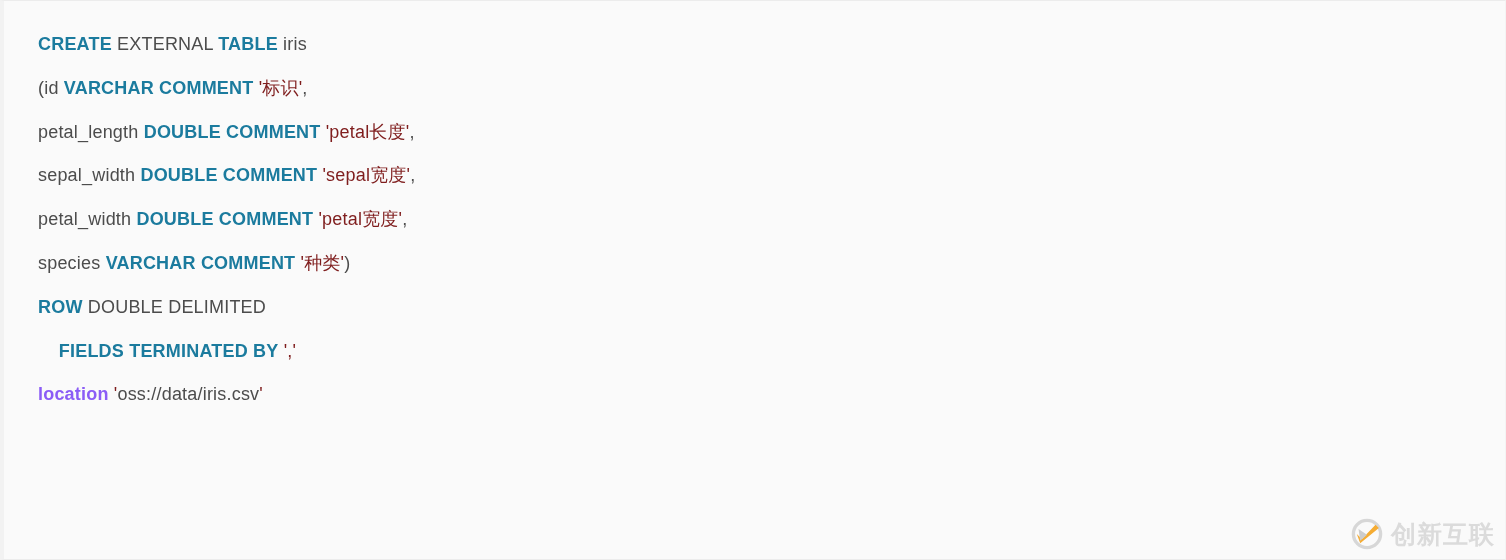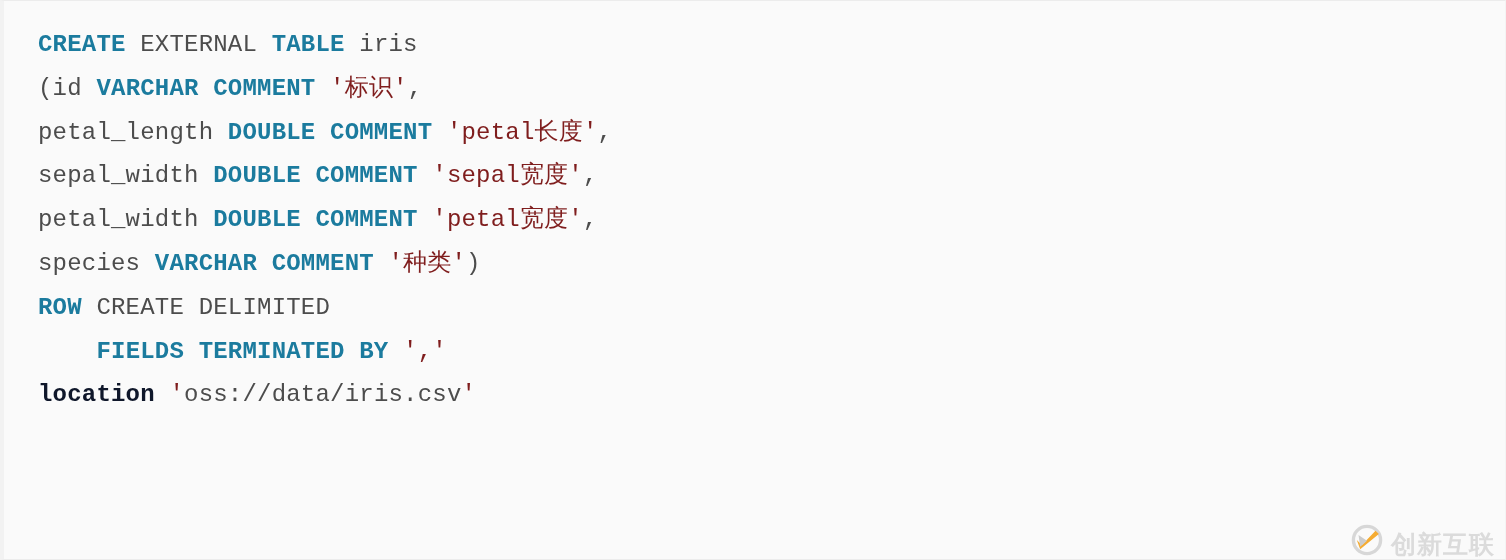--- a/index.html
+++ b/index.html
@@ -22,42 +22,42 @@
     box-sizing: border-box;
     background: #fafafa;
     border-top: 1px solid #ececec;
     border-left: 4px solid #f2f2f2;
     border-right: 1px solid #f4f4f4;
     border-bottom: 1px solid #ececec;
     padding: 22px 0 0 34px;
   }
 
   .code-line {
-    font-family: Liberation Mono, monospace;
-    font-size: 24px;
+    font-family: Liberation Sans, sans-serif;
+    font-size: 18px;
     line-height: 43.8px;
     letter-spacing: 0.2px;
     white-space: pre;
     color: #4a4a4a;
     height: 43.8px;
   }
 
   .tok { white-space: pre; }
   .tok-kw      { color: #1b7b9e; font-weight: bold; }
   .tok-plain   { color: #4c4c4c; }
   .tok-str     { color: #7f1d1d; }
-  .tok-builtin { color: #0f172a; font-weight: bold; text-align: center; }
+  .tok-builtin { color: #8b5cf6; font-weight: bold; text-align: center; }
 
   
   #watermark {
     position: absolute;
     right: 10px;
-    bottom: 2px;
+    bottom: 8px;
     display: flex;
-    align-items: flex-end;
+    align-items: center;
     gap: 7px;
     opacity: 0.92;
     pointer-events: none;
     user-select: none;
   }
   #watermark .wm-logo {
     width: 34px;
     height: 34px;
     flex: 0 0 34px;
   }
@@ -74,21 +74,21 @@
 <body>
 
 <div id="code-block">
   <div id="code-lines">
       <div class="code-line"><span class="tok tok-kw">CREATE</span><span class="tok tok-plain"> EXTERNAL </span><span class="tok tok-kw">TABLE</span><span class="tok tok-plain"> iris</span></div>
       <div class="code-line"><span class="tok tok-plain">(id </span><span class="tok tok-kw">VARCHAR COMMENT</span><span class="tok tok-plain"> </span><span class="tok tok-str">'标识'</span><span class="tok tok-plain">,</span></div>
       <div class="code-line"><span class="tok tok-plain">petal_length </span><span class="tok tok-kw">DOUBLE COMMENT</span><span class="tok tok-plain"> </span><span class="tok tok-str">'petal长度'</span><span class="tok tok-plain">,</span></div>
       <div class="code-line"><span class="tok tok-plain">sepal_width </span><span class="tok tok-kw">DOUBLE COMMENT</span><span class="tok tok-plain"> </span><span class="tok tok-str">'sepal宽度'</span><span class="tok tok-plain">,</span></div>
       <div class="code-line"><span class="tok tok-plain">petal_width </span><span class="tok tok-kw">DOUBLE COMMENT</span><span class="tok tok-plain"> </span><span class="tok tok-str">'petal宽度'</span><span class="tok tok-plain">,</span></div>
       <div class="code-line"><span class="tok tok-plain">species </span><span class="tok tok-kw">VARCHAR COMMENT</span><span class="tok tok-plain"> </span><span class="tok tok-str">'种类'</span><span class="tok tok-plain">)</span></div>
-      <div class="code-line"><span class="tok tok-kw">ROW</span><span class="tok tok-plain"> CREATE DELIMITED</span></div>
+      <div class="code-line"><span class="tok tok-kw">ROW</span><span class="tok tok-plain"> DOUBLE DELIMITED</span></div>
       <div class="code-line"><span class="tok">    </span><span class="tok tok-kw">FIELDS TERMINATED BY</span><span class="tok tok-plain"> </span><span class="tok tok-str">','</span></div>
       <div class="code-line"><span class="tok tok-builtin">location</span><span class="tok tok-plain"> </span><span class="tok tok-str">'</span><span class="tok tok-plain">oss://data/iris.csv</span><span class="tok tok-str">'</span></div>
     </div>
 
   <div id="watermark">
     <span class="wm-logo">
       <svg viewBox="0 0 40 40" width="34" height="34" xmlns="http://www.w3.org/2000/svg">
         <circle cx="20" cy="20" r="16" fill="none" stroke="#d5d5d5" stroke-width="4"></circle>
         <path d="M 30 9 L 14 26 L 8 20 L 12 31 L 34 13 Z" fill="#f5a623"></path>
         <path d="M 10 14 L 20 21 L 12 28 Z" fill="#c9c9c9"></path>

